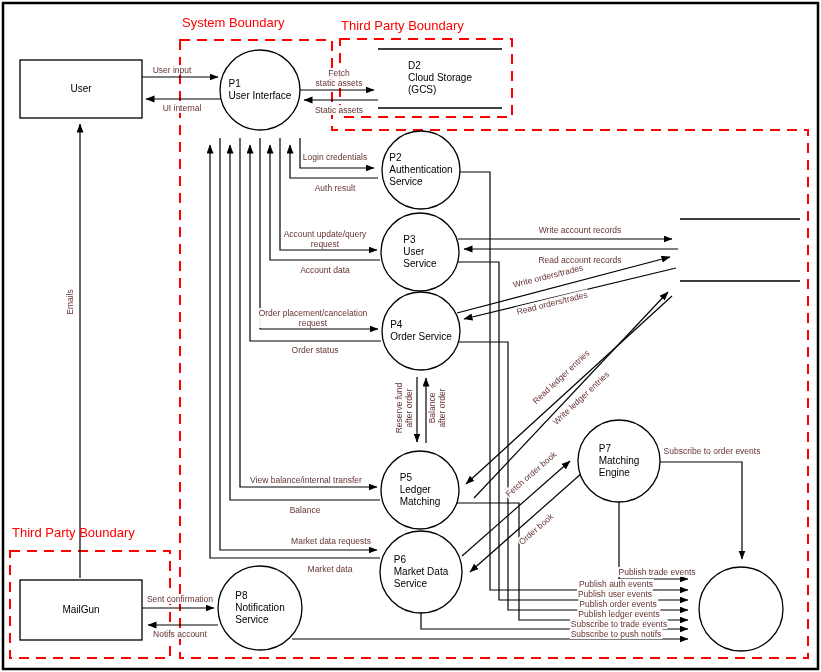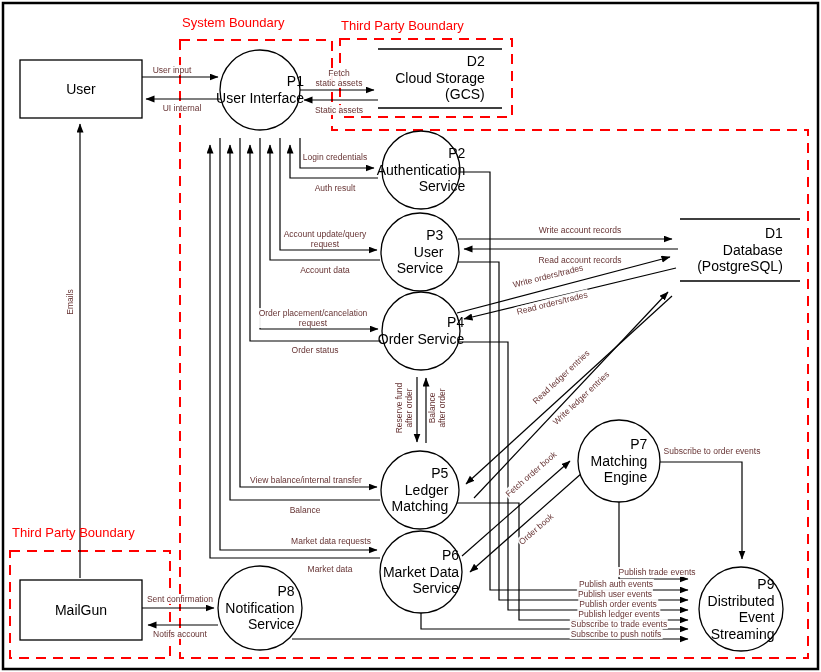--- a/index.html
+++ b/index.html
@@ -7,21 +7,21 @@
           font-family:"Liberation Sans",sans-serif}
   .canvas svg{position:absolute;left:0;top:0}
   .edges path{fill:none;stroke:#000;stroke-width:1.2}
   .nodes rect,.nodes circle{fill:#fff;stroke:#000;stroke-width:1.3}
   .nodes path{fill:none;stroke:#000;stroke-width:1.3}
   .boundary path,.boundary rect{fill:none;stroke:var(--boundary,#f00);stroke-width:2;stroke-dasharray:10 7}
   .frame{fill:none;stroke:#000;stroke-width:2.5}
   .lbl{position:absolute;font-size:8.5px;color:var(--flow_label,#663333);white-space:pre-line;
        text-align:center;line-height:1.18;background:rgba(255,255,255,.92);padding:0 1px;
        transform:translate(-50%,-50%) rotate(var(--r,0deg))}
-  .node-lbl{position:absolute;font-size:14px;color:#000;white-space:pre-line;text-align:right;
+  .node-lbl{position:absolute;font-size:10px;color:#000;white-space:pre-line;text-align:left;
        line-height:1.18;transform:translate(-50%,-50%)}
   .blbl{position:absolute;font-size:13px;color:var(--boundary,#f00);white-space:nowrap;
        transform:translate(0,-50%)}
 </style>
 </head>
 <body>
 
 <div class="canvas">
 <svg width="821" height="672" viewBox="0 0 821 672">
   <defs>
@@ -99,23 +99,20 @@
 
 <div class="blbl" style="left:182px;top:22px">System Boundary</div>
 <div class="blbl" style="left:341px;top:25px">Third Party Boundary</div>
 <div class="blbl" style="left:12px;top:532px">Third Party Boundary</div>
 
 <div class="node-lbl" style="left:81px;top:89px">User</div>
 <div class="node-lbl" style="left:81px;top:610px">MailGun</div>
 <div class="node-lbl" style="left:440px;top:78px">D2
 Cloud Storage
 (GCS)</div>
-<div class="node-lbl" style="left:740px;top:250px">D1
-Database
-(PostgreSQL)</div>
 <div class="node-lbl" style="left:260px;top:90px">P1
 User Interface</div>
 <div class="node-lbl" style="left:421px;top:170px">P2
 Authentication
 Service</div>
 <div class="node-lbl" style="left:420px;top:252px">P3
 User
 Service</div>
 <div class="node-lbl" style="left:421px;top:331px">P4
 Order Service</div>
@@ -124,24 +121,20 @@
 Matching</div>
 <div class="node-lbl" style="left:421px;top:572px">P6
 Market Data
 Service</div>
 <div class="node-lbl" style="left:619px;top:461px">P7
 Matching
 Engine</div>
 <div class="node-lbl" style="left:260px;top:608px">P8
 Notification
 Service</div>
-<div class="node-lbl" style="left:741px;top:609px">P9
-Distributed
-Event
-Streaming</div>
 
 <div class="lbl" style="left:172px;top:70px">User input</div>
 <div class="lbl" style="left:182px;top:108px">UI internal</div>
 <div class="lbl" style="left:339px;top:78px">Fetch
 static assets</div>
 <div class="lbl" style="left:339px;top:110px">Static assets</div>
 <div class="lbl" style="left:335px;top:157px">Login credentials</div>
 <div class="lbl" style="left:335px;top:188px">Auth result</div>
 <div class="lbl" style="left:325px;top:239px">Account update/query
 request</div>

